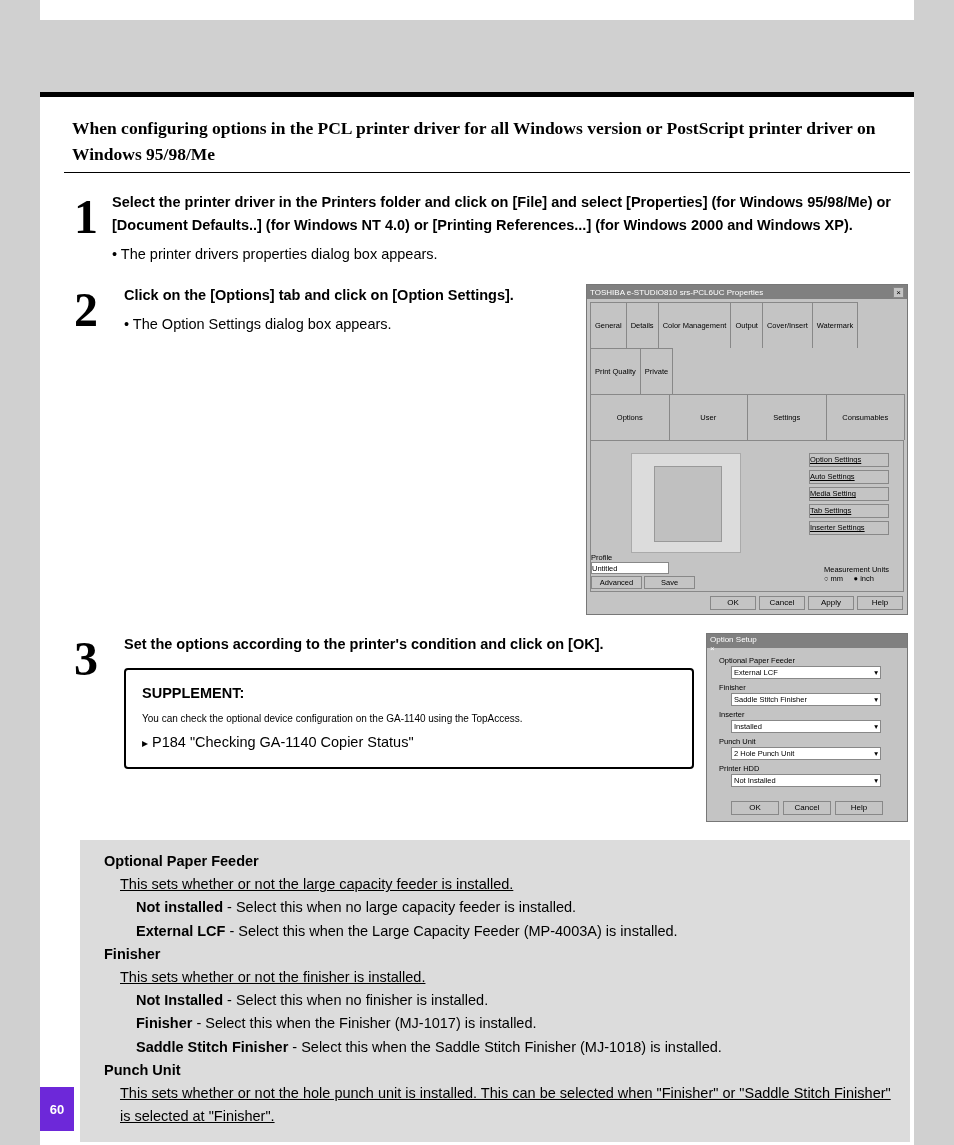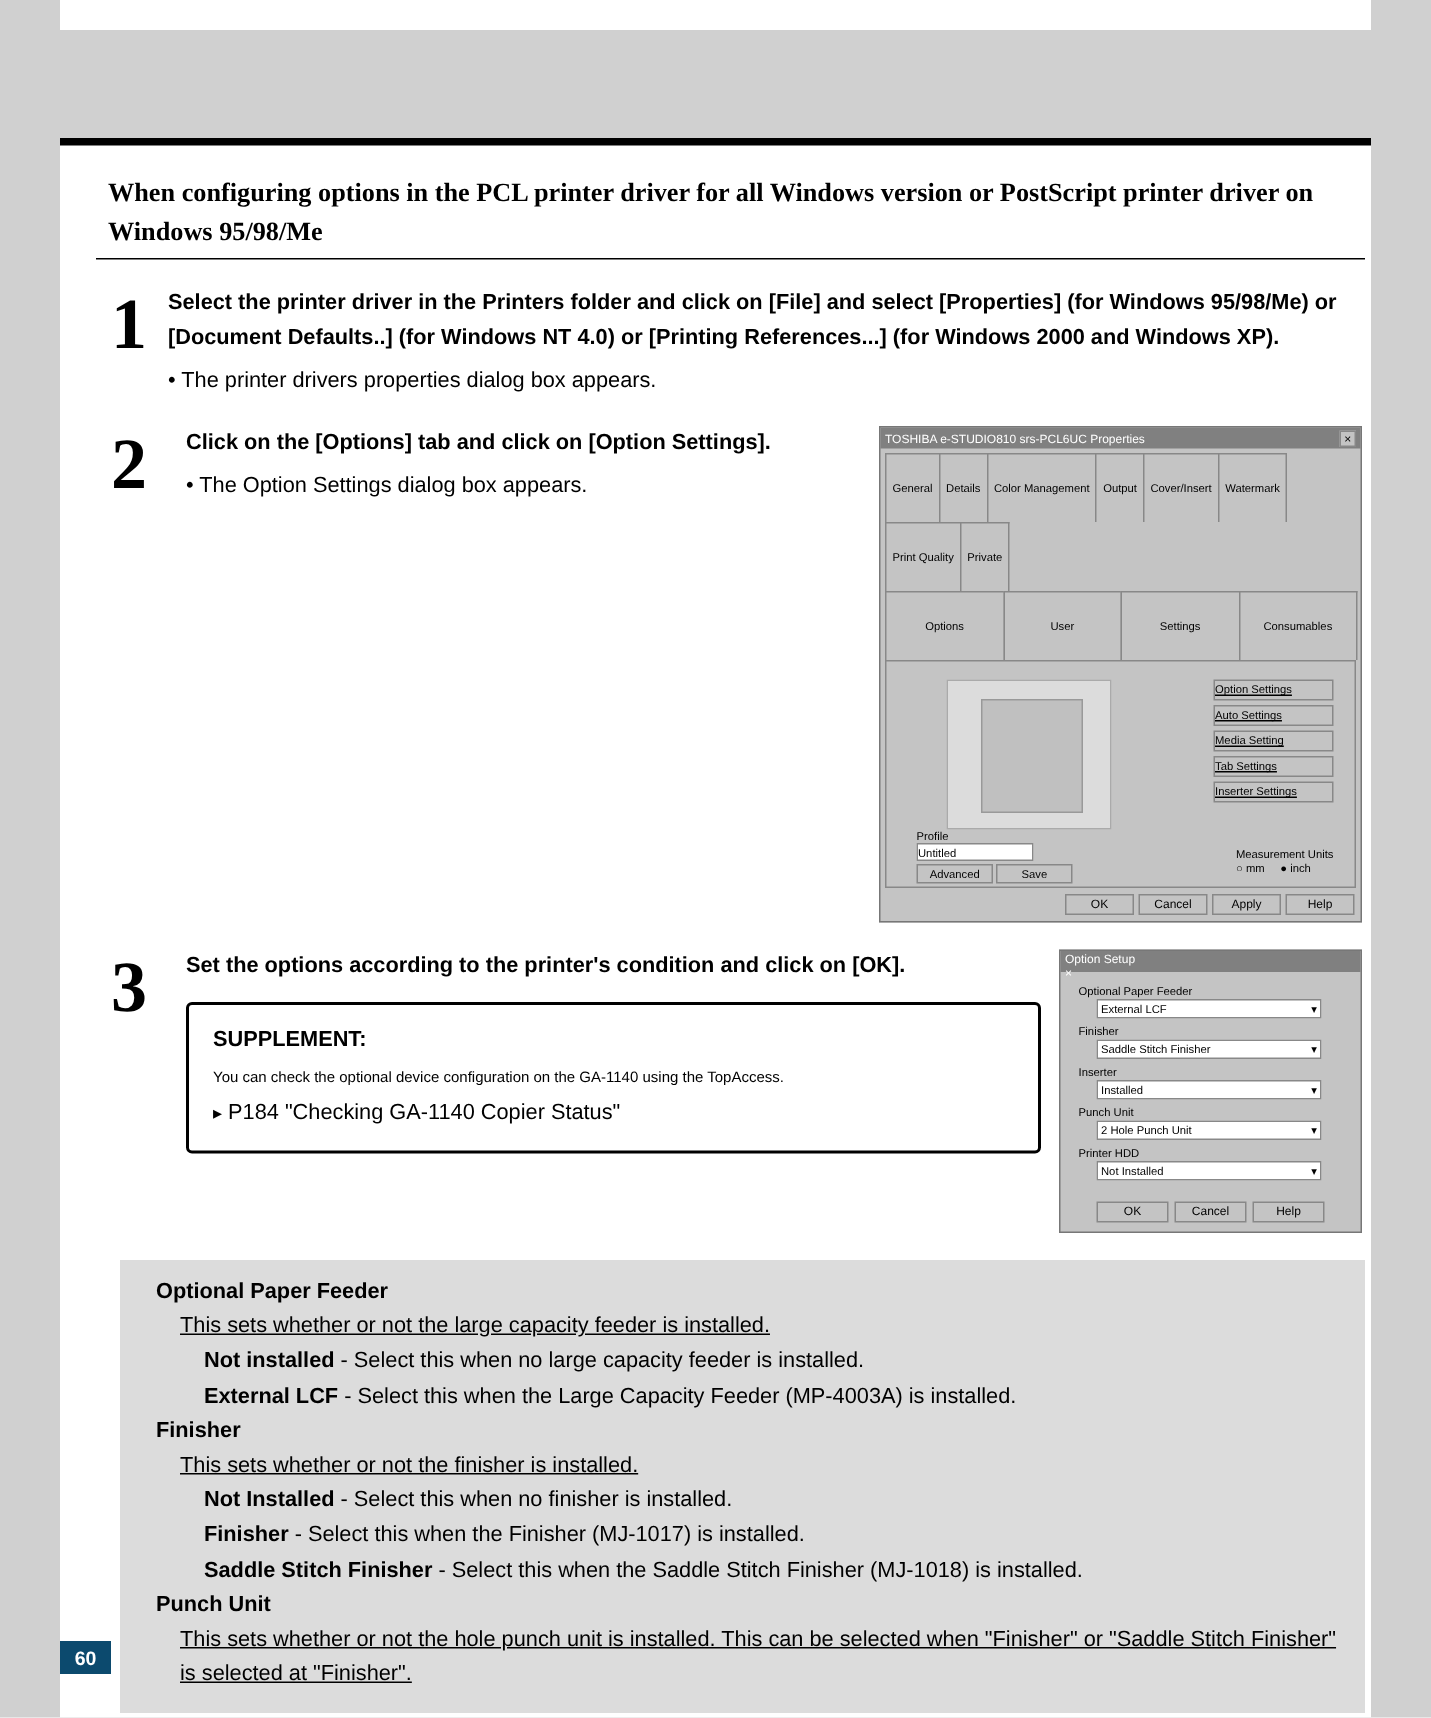--- a/index.html
+++ b/index.html
@@ -59,21 +59,21 @@
   .dlg1 .titlebar .x { background:#c4c4c4; border:1px solid #888; width:11px; height:11px; color:#000; text-align:center; line-height:9px; font-size:8px;}
   .dlg1 .tabs { display:flex; flex-wrap:wrap; padding:3px 3px 0 3px; gap:0; }
   .dlg1 .tab { border:1px solid #888; border-bottom:none; background:#c4c4c4; padding:18px 4px; font-size:7.5px; margin-right:-1px; }
   .dlg1 .tabrow2 { display:flex; padding:0 3px; }
   .dlg1 .tabrow2 .tab { flex:1; text-align:center; }
   .dlg1 .panel { border:1px solid #888; margin:0 3px; padding:6px; height:152px; position:relative; }
   .dlg1 .printerimg { position:absolute; left:40px; top:12px; width:110px; height:100px; border:1px solid #aaa; background:#dcdcdc; }
   .dlg1 .printerimg::after { content:""; position:absolute; left:22px; top:12px; width:66px; height:74px; background:#c0c0c0; border:1px solid #999;}
   .dlg1 .optbtns { position:absolute; right:14px; top:12px; display:flex; flex-direction:column; gap:3px; }
   .dlg1 .optbtns .b { width:80px; height:14px; border:1px solid #888; background:#c4c4c4; font-size:7.5px; line-height:12px; text-decoration:underline;}
-  .dlg1 .profile { position:absolute; left:20px; bottom:2px; font-size:7.5px; }
+  .dlg1 .profile { position:absolute; left:0; bottom:2px; font-size:7.5px; }
   .dlg1 .profile input { width:78px; height:12px; font-size:7.5px; border:1px solid #888; }
   .dlg1 .profile .b { width:51px; height:13px; border:1px solid #888; display:inline-block; text-align:center; font-size:7.5px; line-height:11px;}
   .dlg1 .measure { position:absolute; right:14px; bottom:8px; font-size:7.5px; }
   .dlg1 .btns { display:flex; justify-content:flex-end; gap:3px; padding:4px; }
   .dlg1 .btns .b { width:46px; height:14px; border:1px solid #888; background:#c4c4c4; font-size:8px; text-align:center; line-height:12px;}
 
   
   .dlg2 { width:202px; border:1px solid #777; background:#c4c4c4; font-family: "MS Sans Serif", Tahoma, sans-serif; font-size:8px;}
   .dlg2 .titlebar { background:#808080; color:#fff; height:14px; padding:1px 3px; display:flex; justify-content:space-between;flex-direction:column; }
   .dlg2 .body { padding:8px 12px 4px 12px; }
@@ -88,21 +88,21 @@
   .supplement p { font-size:10px; line-height:1.6; text-align:justify;}
   .supplement .ref { font-size:14.5px; margin-top:4px;}
   .supplement .ref::before { content:"▸"; font-size:12px; margin-right:4px; color:#000; }
 
   .graybox { background:#dcdcdc; padding:10px 14px 14px 24px; margin:12px 4px 0 20px; font-size:14.5px; line-height:1.6;}
   .graybox .hdr { font-weight:bold; }
   .graybox .desc { padding-left:16px;text-decoration:underline; }
   .graybox .opt { padding-left:32px; }
   .graybox .opt b { font-weight:bold; }
 
-  .pagenum { position:absolute; left:0; bottom:29px; width:34px; height:22px; background:#0c4a6e; color:#fff; font-size:13px; font-weight:bold; display:flex; align-items:center; justify-content:center; }
+  .pagenum { position:absolute; left:0; bottom:14px; width:34px; height:44px; background:#6d28d9; color:#fff; font-size:13px; font-weight:bold; display:flex; align-items:center; justify-content:center; }
 </style>
 </head>
 <body>
 
 <div class="page">
   <div class="top-gray"></div>
   <div class="black-bar"></div>
 
   <div class="content">
     <div class="section-title">When configuring options in the PCL printer driver for all Windows version or PostScript printer driver on Windows 95/98/Me</div>

